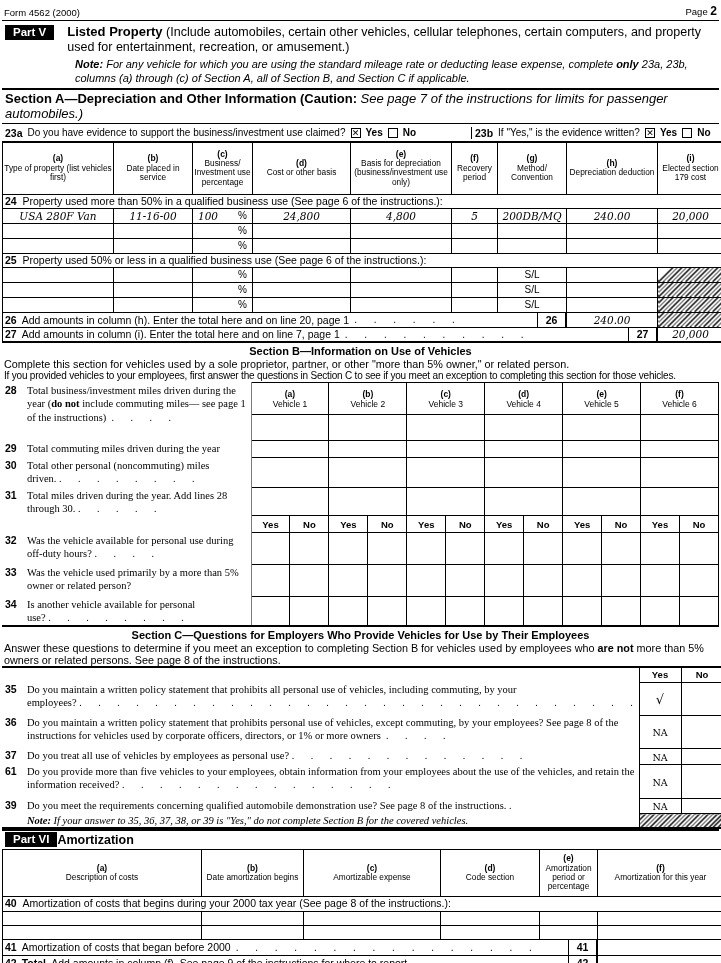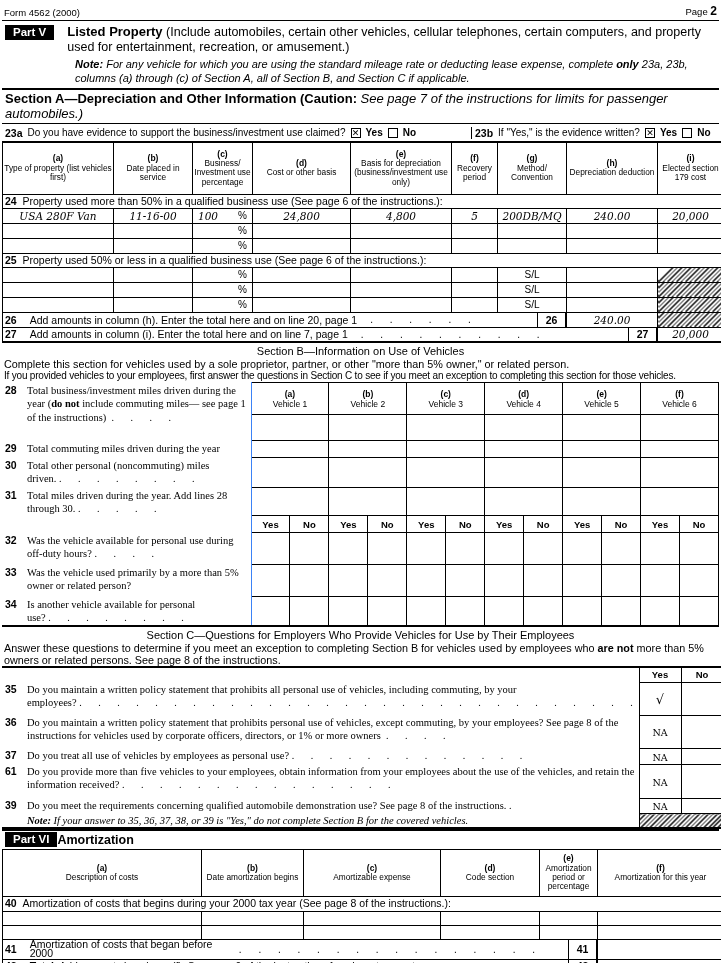--- a/index.html
+++ b/index.html
@@ -40,27 +40,27 @@
   .ck { font-weight:bold; font-size:8.5px; }
   .ta td.lblrow { border-left:none; border-right:none; text-align:left; font-size:10.5px; height:14px; padding-left:2px; }
   .ta tr.dr td { height:15px;margin-left:9px; }
   .entry { font-family:"DejaVu Serif", serif; font-style:italic; font-size:10.5px; white-space:nowrap; }
   .pcell { display:flex; justify-content:space-between; align-items:center; padding:0 4px; }
   .sl { text-align:left; padding-left:4px; font-size:9.5px; }
   .hatch { background:repeating-linear-gradient(135deg,#000 0,#000 1.1px,#fff 1.1px,#fff 3.2px); }
   td.corner { position:relative; }
   td.corner::before { content:""; position:absolute; top:0; left:0; width:0; height:0; border-top:12px solid #fff; border-right:12px solid transparent; }
   .ta td.sumlab { border-left:none; border-right:none; text-align:left; padding:0; }
-  .sumflex { display:flex; align-items:center; height:100%; gap:13px; font-size:10.5px; padding-left:2px; }
+  .sumflex { display:flex; align-items:center; height:100%; gap:5px; font-size:10.5px; padding-left:2px; }
   .sumflex .spacer { flex:1; }
   .numbox { border-left:1px solid #000; border-right:1px solid #000; font-weight:bold; width:29px; align-self:stretch; display:flex; align-items:center; justify-content:center; font-size:10.5px; flex:none; }
   .dots { letter-spacing:7px; font-size:10px; white-space:nowrap; }
 
   
-  .sec-title { text-align:center; font-weight:normal; font-size:11px; padding-top:2px; }
+  .sec-title { text-align:center; font-weight:bold; font-size:11px; padding-top:2px; }
   .sb-intro1 { font-size:10.8px; padding:1px 2px 0 2px; }
   .sb-intro2 { font-size:10px; padding:0 0 1px 2px; letter-spacing:-0.2px; }
   .tb { border-bottom:2px solid #000; }
   .tb td { font-size:10.5px; }
   .tb td.lab { border:none; border-right:1px solid #3b82f6; text-align:left; vertical-align:top; padding:1px 2px 0 0; }
   .tb td.gc { border:1px solid #000; }
   .tb td.vh { border:1px solid #000; text-align:center; vertical-align:middle; font-size:8.5px; line-height:10px; }
   .tb td.ynh { border:1px solid #000; text-align:center; font-weight:bold; font-size:9.5px; vertical-align:middle; }
   .q { display:flex; line-height:13.5px; }
   .q .qn { width:25px; padding-left:3px; font-weight:bold; flex:none; font-size:10.5px; }

